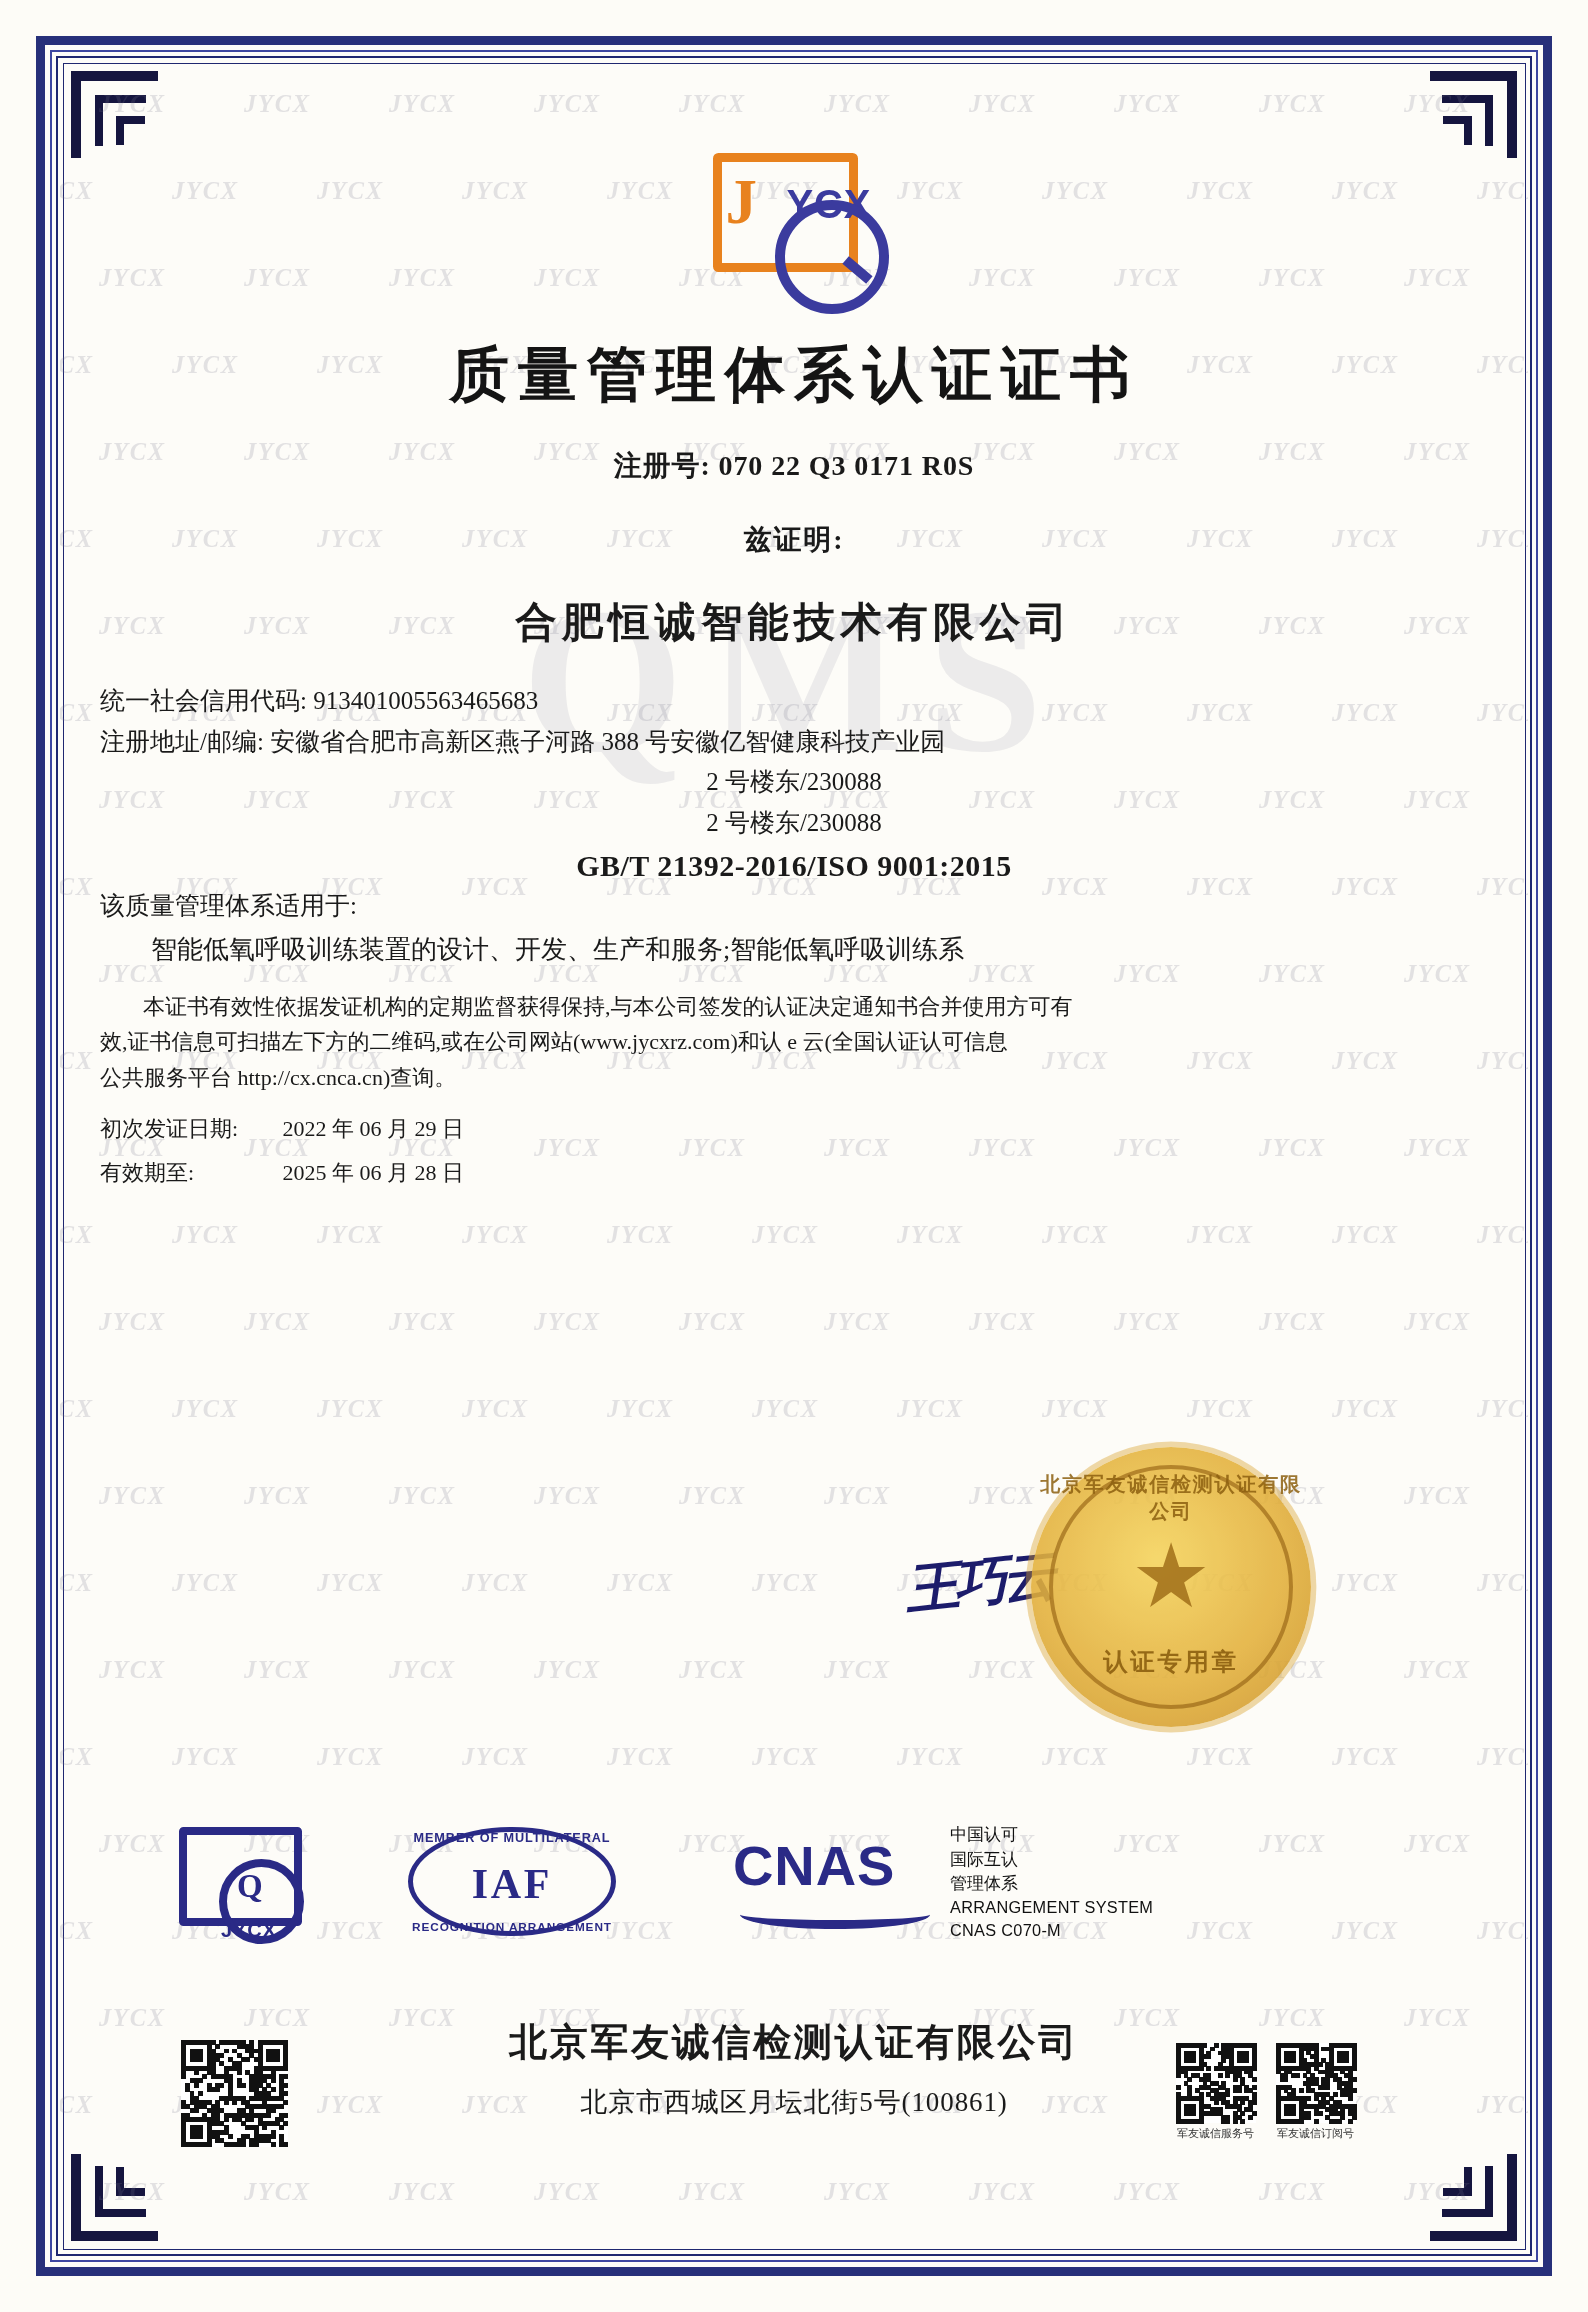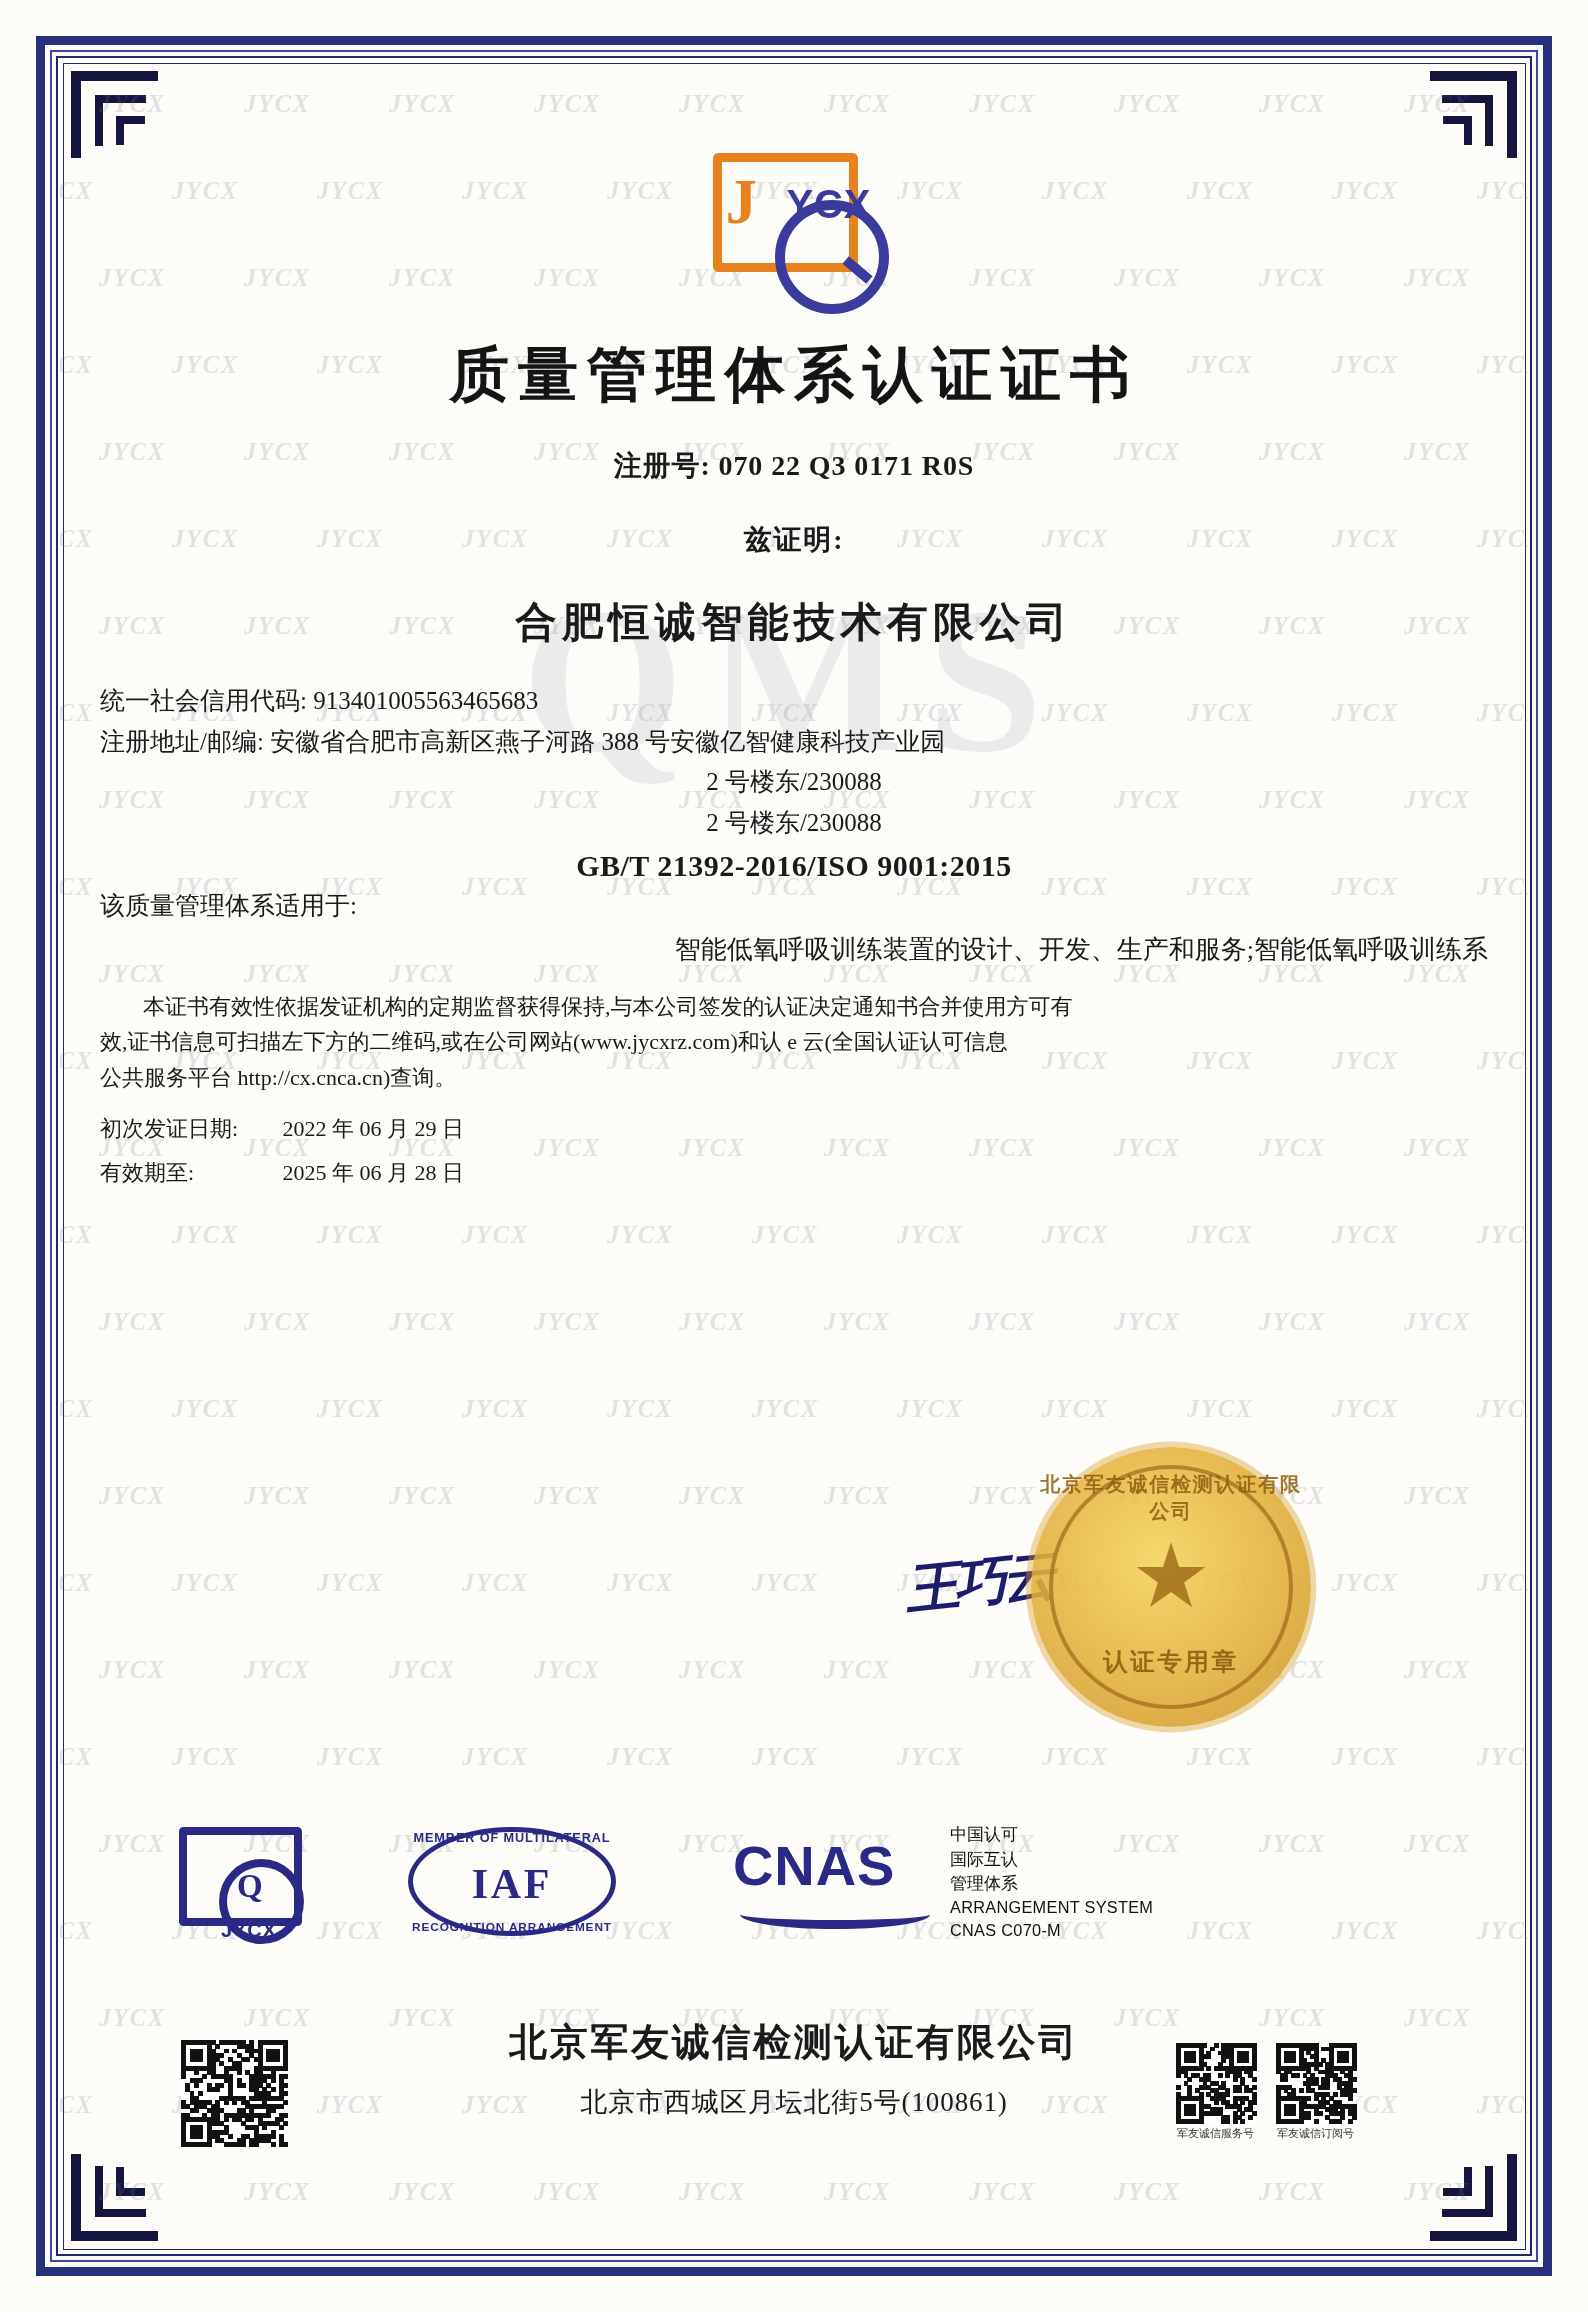--- a/index.html
+++ b/index.html
@@ -130,21 +130,21 @@
   .lines{margin-top:31px;font-size:25px;line-height:1.62;}
   .lines .row{white-space:nowrap;}
   .lines .indent{text-align:center;}
   .std{
     text-align:center;font-size:30px;font-weight:bold;margin:5.4px 0 3.6px 0;
     letter-spacing:0.5px;
   }
   .scope{
     font-size:26px;line-height:1.55;margin-top:3.6px;
   }
-  .scope .p1{text-indent:51px;text-align:right;}
+  .scope .p1{text-indent:51px;}
   .note{
     font-size:22px;line-height:1.62;margin-top:18px;text-align:justify;
   }
   .note .p1{text-indent:43px;}
 
   .dates{margin-top:11px;font-size:22px;line-height:2.02;}
   .dates .lbl{display:inline-block;width:177px;}
   .dates .val{display:inline-block;width:262px;}
   .dates .mgr{display:inline-block;}
 

